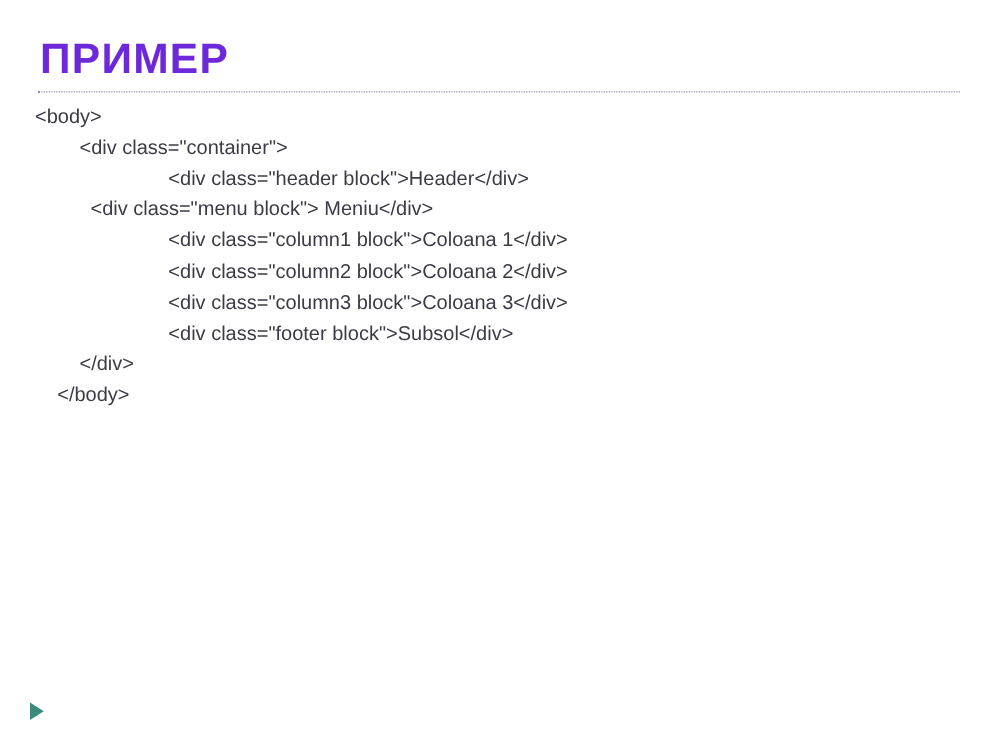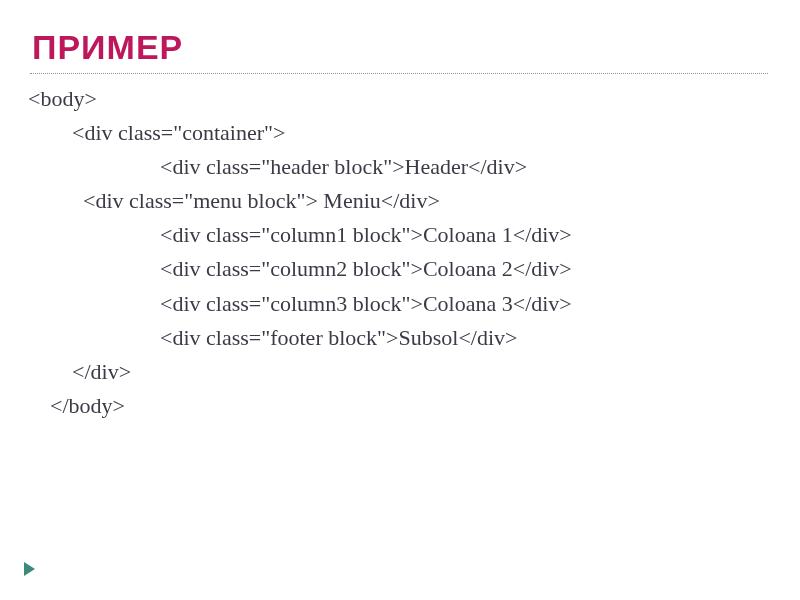--- a/index.html
+++ b/index.html
@@ -13,34 +13,34 @@
   .slide {
     width: 800px;
     height: 600px;
     padding: 28px 24px 24px 28px;
     position: relative;
   }
   .title {
     font-size: 34px;
     font-weight: 700;
     letter-spacing: 1px;
-    color: #be185d;
+    color: #6d28d9;
     margin: 0 0 6px 4px;
   }
   .divider {
     border: none;
     border-top: 1px dotted #8a8fa0;
     margin: 2px 8px 8px 2px;
   }
   .code {
-    font-size: 22px;
+    font-size: 16px;
     line-height: 1.55;
     color: #3b3b47;
     white-space: pre-wrap;
-    font-family: Liberation Serif, serif;
+    font-family: Liberation Sans, sans-serif;
   }
   .bullet {
     position: absolute;
     left: 24px;
     bottom: 24px;
     width: 0; height: 0;
     border-top: 7px solid transparent;
     border-bottom: 7px solid transparent;
     border-left: 11px solid #3b8a7a;
   }

